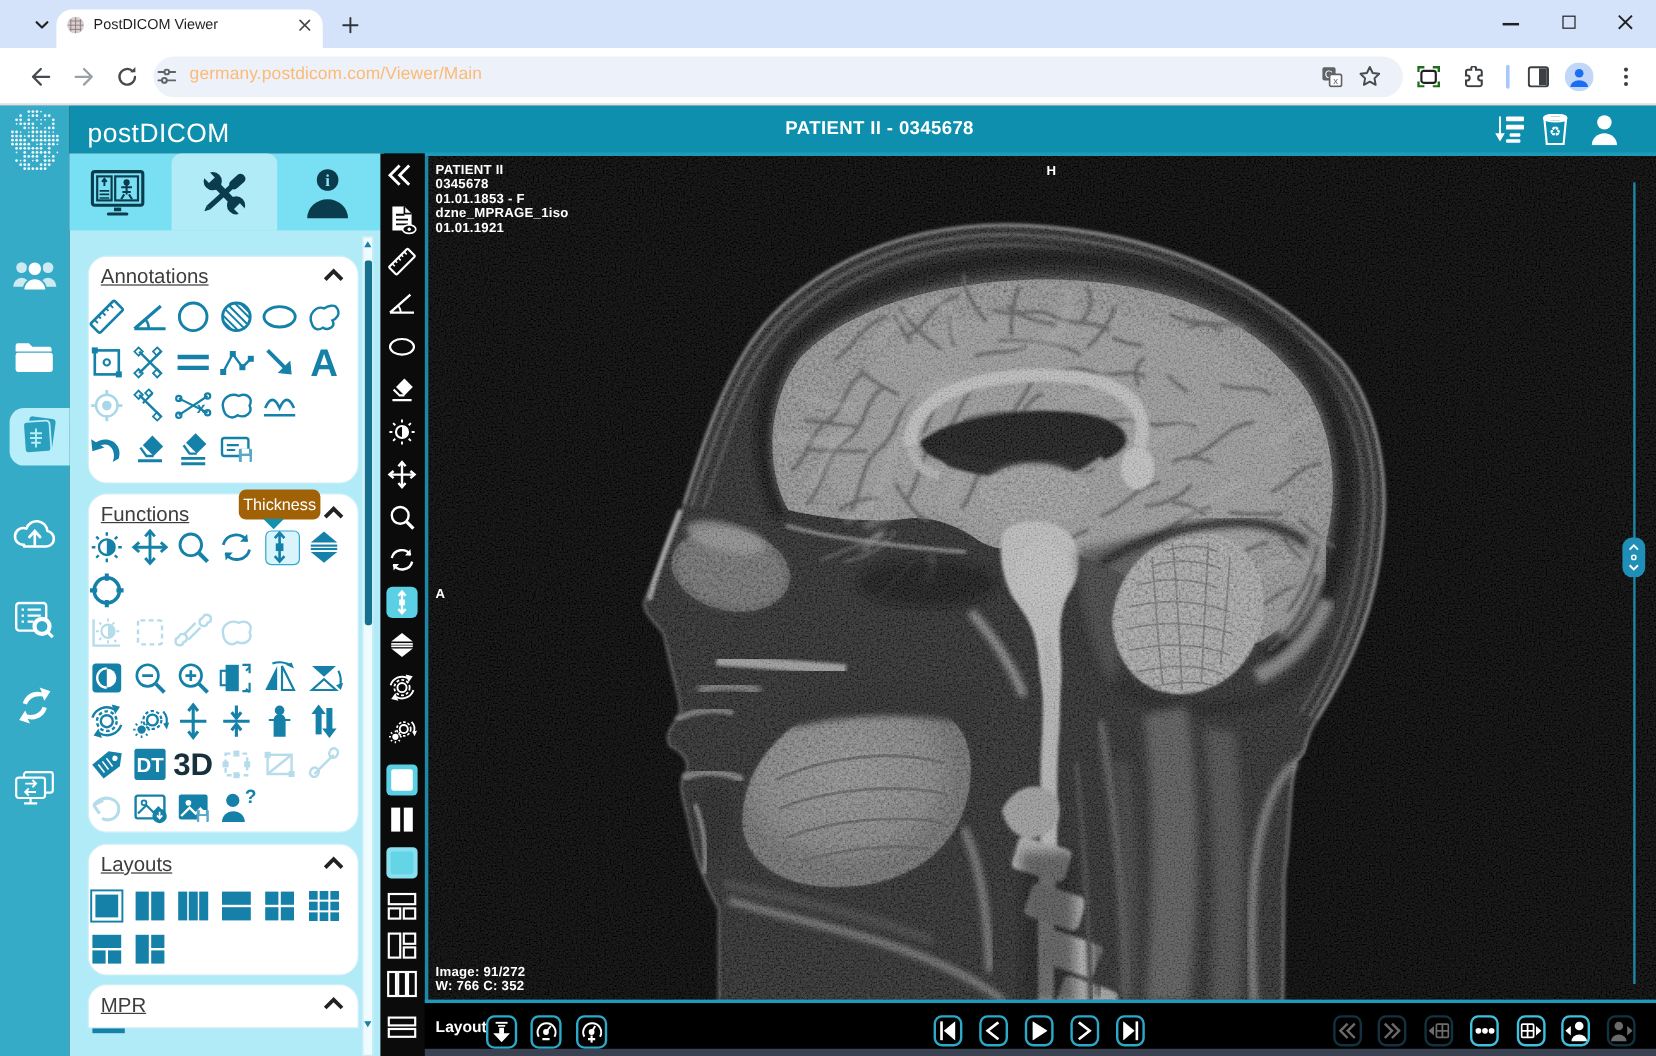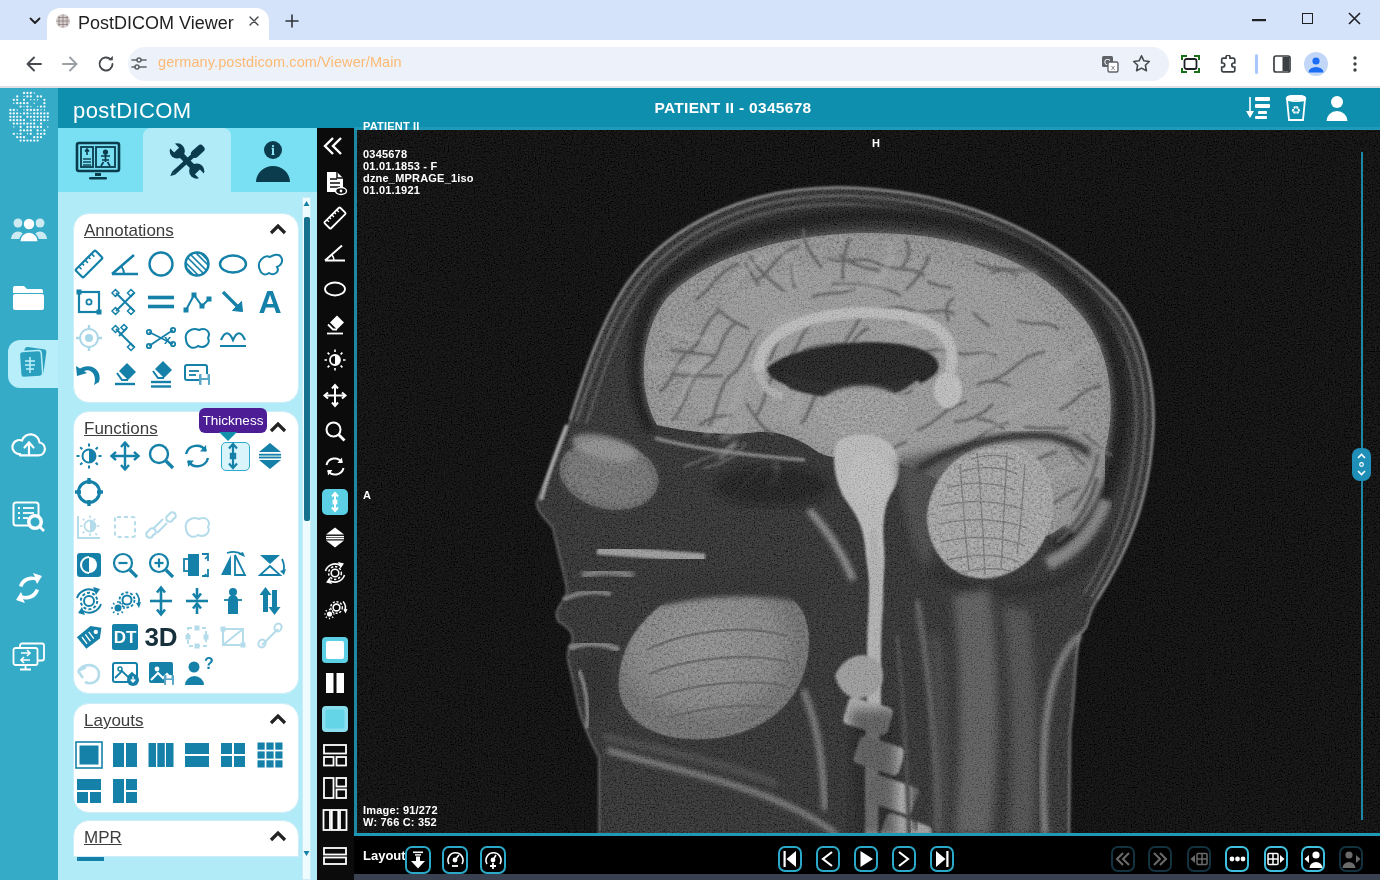--- a/index.html
+++ b/index.html
@@ -47,21 +47,21 @@
     <circle cx="8" cy="8" r="7" fill="#d8cfcf"></circle>
     <g stroke="#8d7f7f" stroke-width="0.8">
       <line x1="8" y1="1.5" x2="8" y2="14.5"></line>
         <line x1="4" y1="3" x2="4" y2="13"></line>
         <line x1="12" y1="3" x2="12" y2="13"></line>
       <line x1="1.5" y1="8" x2="14.5" y2="8"></line>
         <line x1="3" y1="4.5" x2="13" y2="4.5"></line>
         <line x1="3" y1="11.5" x2="13" y2="11.5"></line>
     </g>
   </svg>
-  <div class="abs" style="left:78px;top:13px;font-size:18px;color:#1f1f1f">PostDICOM Viewer</div>
+  <div class="abs" style="left:78px;top:13px;font-size:12px;color:#1f1f1f">PostDICOM Viewer</div>
 
   <svg class="abs" style="left:249px;top:16px" width="10" height="10" viewBox="0 0 10 10">
       <path d="M1 1 L9 9 M9 1 L1 9" stroke="#44474a" stroke-width="1.4" stroke-linecap="round"></path>
     </svg>
 
   <svg class="abs" style="left:285px;top:14px" width="14" height="14" viewBox="0 0 14 14">
       <path d="M7 1 L7 13 M1 7 L13 7" stroke="#30343a" stroke-width="1.6" stroke-linecap="round"></path>
     </svg>
 
   <svg class="abs" style="left:1252px;top:19px" width="14" height="3" viewBox="0 0 14 3">
@@ -799,21 +799,21 @@
     </g>
   </svg>
 
   <div class="card" style="left:73px;top:820px;width:226px;height:37px;border-radius:16px 16px 0 0"></div>
   <div class="cardtitle" style="position:absolute;left:84px;top:828px">MPR</div>
   <svg class="abs" style="left:269px;top:830px" width="18" height="12" viewBox="0 0 18 12">
       <path d="M2 10 L9 3 L16 10" stroke="#222" stroke-width="3.2" fill="none"></path>
     </svg>
   <div class="abs" style="left:77px;top:857px;width:27px;height:4px;background:#1581a8"></div>
 
-  <div class="abs" style="left:199px;top:408px;width:68px;height:25px;background:#4c1d95;border-radius:6px;color:#fff;font-size:13.5px;text-align:center;line-height:25px">Thickness</div>
+  <div class="abs" style="left:199px;top:408px;width:68px;height:25px;background:#a16207;border-radius:6px;color:#fff;font-size:13.5px;text-align:center;line-height:25px">Thickness</div>
   <svg class="abs" style="left:219px;top:432px" width="18" height="9" viewBox="0 0 18 9">
       <path d="M0 0 L18 0 L9 9 Z" fill="#1290ac"></path>
     </svg>
 
   <div id="blacktoolbar"></div>
   <svg class="abs" style="left:317px;top:128px" width="37" height="752" viewBox="0 0 37 752">
     <g stroke="#fff" fill="none" stroke-width="2">
       <path d="M16 10 L8 18 L16 26 M24 10 L16 18 L24 26" stroke-width="2.4"></path>
       <g transform="translate(18,54)">
           <path d="M-8 -10 h10 l6 6 v14 h-16 Z" fill="#fff" stroke="none"></path>
@@ -1163,21 +1163,21 @@
   <div class="abs" style="left:354px;top:833px;width:1026px;height:3px;background:#1e9ab8"></div>
   <div class="abs" style="left:1361px;top:152px;width:2px;height:668px;background:#1e87a5"></div>
 
   <div class="abs" style="left:1352px;top:448px;width:19px;height:33px;background:#1f8fb8;border-radius:8px"></div>
   <svg class="abs" style="left:1356px;top:452px" width="11" height="25" viewBox="0 0 11 25">
       <path d="M2 6 L5.5 2.5 L9 6" stroke="#fff" stroke-width="1.6" fill="none"></path>
       <circle cx="5.5" cy="12.5" r="1.8" fill="none" stroke="#fff" stroke-width="1.2"></circle>
       <path d="M2 19 L5.5 22.5 L9 19" stroke="#fff" stroke-width="1.6" fill="none"></path>
     </svg>
 
-  <div class="ovl" style="left:363px;top:120px">PATIENT II</div>
+  <div class="ovl" style="left:363px;top:136px">PATIENT II</div>
   <div class="ovl" style="left:363px;top:148px">0345678</div>
   <div class="ovl" style="left:363px;top:160px">01.01.1853 - F</div>
   <div class="ovl" style="left:363px;top:172px">dzne_MPRAGE_1iso</div>
   <div class="ovl" style="left:363px;top:184px">01.01.1921</div>
   <div class="ovl" style="left:872px;top:137px">H</div>
   <div class="ovl" style="left:363px;top:489px">A</div>
   <div class="ovl" style="left:363px;top:804px">Image: 91/272</div>
   <div class="ovl" style="left:363px;top:816px">W: 766 C: 352</div>
 
   <div id="playerbar"></div>

